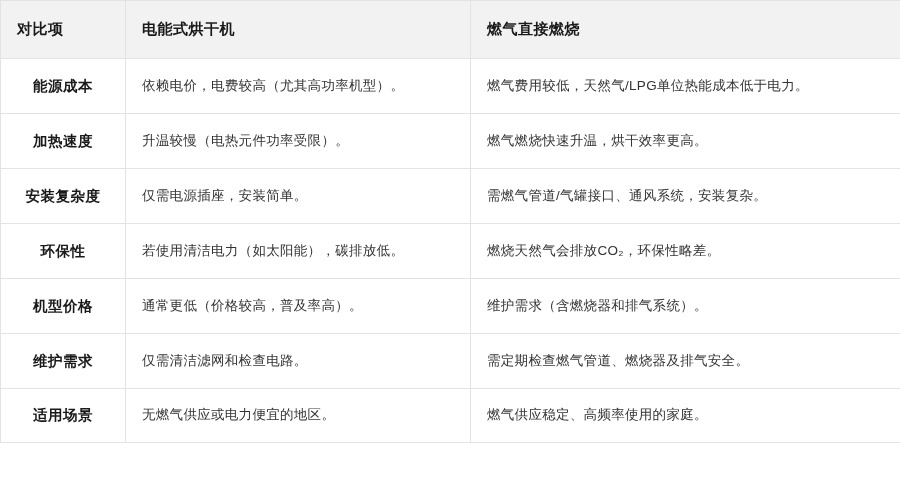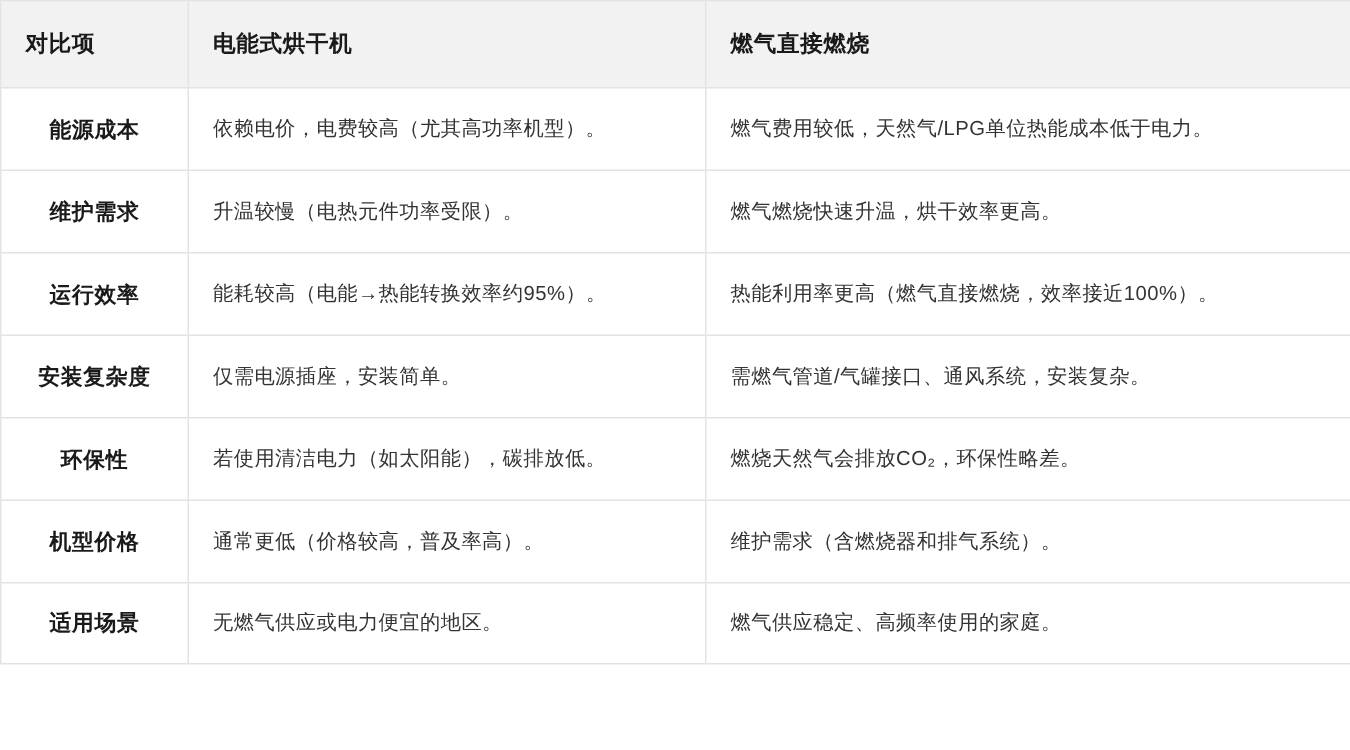--- a/index.html
+++ b/index.html
@@ -83,44 +83,44 @@
         <th>燃气直接燃烧</th>
       </tr>
     </thead>
     <tbody>
       <tr>
         <th class="rowhead">能源成本</th>
         <td>依赖电价，电费较高（尤其高功率机型）。</td>
         <td>燃气费用较低，天然气/LPG单位热能成本低于电力。</td>
       </tr>
       <tr>
-        <th class="rowhead">维护需求</th>
+        <th class="rowhead">加热速度</th>
         <td>升温较慢（电热元件功率受限）。</td>
         <td>燃气燃烧快速升温，烘干效率更高。</td>
-      </tr>
-      <tr>
-        <th class="rowhead">运行效率</th>
-        <td>能耗较高（电能→热能转换效率约95%）。</td>
-        <td>热能利用率更高（燃气直接燃烧，效率接近100%）。</td>
       </tr>
       <tr>
         <th class="rowhead">安装复杂度</th>
         <td>仅需电源插座，安装简单。</td>
         <td>需燃气管道/气罐接口、通风系统，安装复杂。</td>
       </tr>
       <tr>
         <th class="rowhead">环保性</th>
         <td>若使用清洁电力（如太阳能），碳排放低。</td>
         <td>燃烧天然气会排放CO₂，环保性略差。</td>
       </tr>
       <tr>
         <th class="rowhead">机型价格</th>
         <td>通常更低（价格较高，普及率高）。</td>
         <td>维护需求（含燃烧器和排气系统）。</td>
       </tr>
       <tr>
+        <th class="rowhead">维护需求</th>
+        <td>仅需清洁滤网和检查电路。</td>
+        <td>需定期检查燃气管道、燃烧器及排气安全。</td>
+      </tr>
+      <tr>
         <th class="rowhead">适用场景</th>
         <td>无燃气供应或电力便宜的地区。</td>
         <td>燃气供应稳定、高频率使用的家庭。</td>
       </tr>
     </tbody>
   </table>
 </div>
 
 </body></html>

